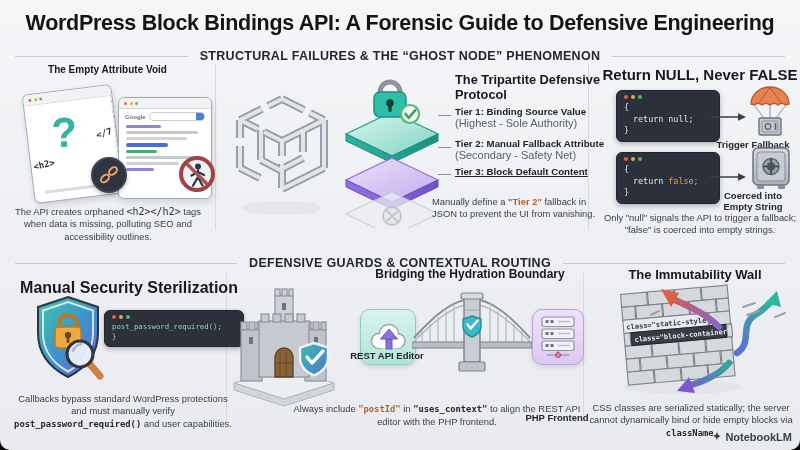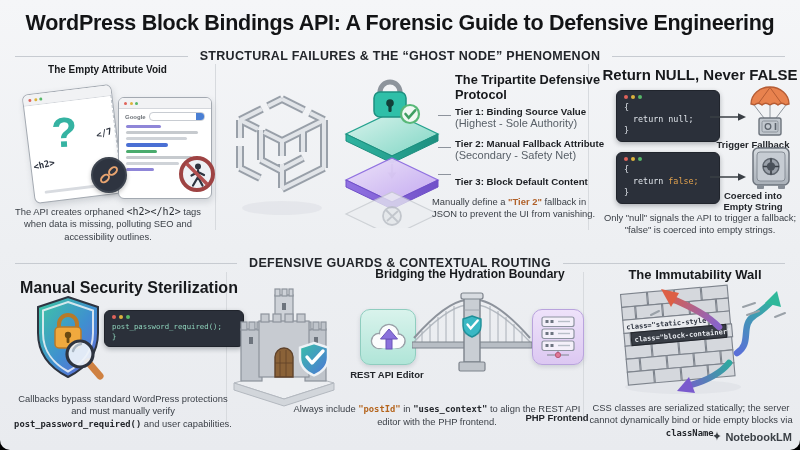--- a/index.html
+++ b/index.html
@@ -208,21 +208,21 @@
   <div class="abs" style="left:455px;top:73px;width:150px;font-size:12.8px;font-weight:700;line-height:1.15;color:#17191c;">The Tripartite Defensive Protocol</div>
 
   <div class="abs tier" style="left:455px;top:106px;width:150px;">
     <div class="t-name">Tier 1: Binding Source Value</div>
     <div class="t-sub">(Highest - Sole Authority)</div>
   </div>
   <div class="abs tier" style="left:455px;top:138px;width:150px;">
     <div class="t-name">Tier 2: Manual Fallback Attribute</div>
     <div class="t-sub">(Secondary - Safety Net)</div>
   </div>
-  <div class="abs tier" style="left:455px;top:176px;width:150px;">
+  <div class="abs tier" style="left:455px;top:166px;width:150px;text-decoration:underline;">
     <div class="t-name">Tier 3: Block Default Content</div>
   </div>
 
   <div class="abs caption" style="left:432px;width:170px;top:196px;text-align:left;">
     <span>Manually define a </span><span class="hl-orange">"Tier 2"</span><span> fallback in JSON to prevent the UI from vanishing.</span>
   </div>
 
   <div class="abs col-title" style="left:600px;width:200px;top:66px;font-size:15px;">Return NULL, Never FALSE</div>
 
   <div class="abs term" style="left:616px;top:90px;width:88px;">
@@ -393,21 +393,21 @@
       <g fill="#fbfcfd">
         <circle cx="13" cy="23" r="6.7"></circle>
           <circle cx="23" cy="16" r="8.7"></circle>
           <circle cx="32" cy="23" r="6.2"></circle>
         <rect x="9" y="20" width="27" height="10" rx="4"></rect>
       </g>
       <rect x="20" y="21" width="6" height="10" fill="#8a72dc" stroke="#6a54b8" stroke-width="1"></rect>
       <path d="M23,11 l8.5,10 h-17 Z" fill="#8a72dc" stroke="#6a54b8" stroke-width="1"></path>
     </svg>
   </div>
-  <div class="abs icon-label" style="left:340px;width:94px;top:369px;">REST API Editor</div>
+  <div class="abs icon-label" style="left:340px;width:94px;top:350px;">REST API Editor</div>
 
   <svg class="abs" style="left:412px;top:290px;" width="120" height="84" viewBox="0 0 120 84">
     <path d="M2,48 Q34,12 54,10" fill="none" stroke="#8d939c" stroke-width="2"></path>
     <path d="M66,10 Q86,12 118,48" fill="none" stroke="#8d939c" stroke-width="2"></path>
     <path d="M2,52 Q34,18 54,15" fill="none" stroke="#b4bac1" stroke-width="1.4"></path>
     <path d="M66,15 Q86,18 118,52" fill="none" stroke="#b4bac1" stroke-width="1.4"></path>
     <g stroke="#aab0b8" stroke-width="1">
       <line x1="10" y1="41" x2="10" y2="54"></line>
         <line x1="18" y1="34" x2="18" y2="54"></line>
       <line x1="26" y1="27" x2="26" y2="54"></line>

